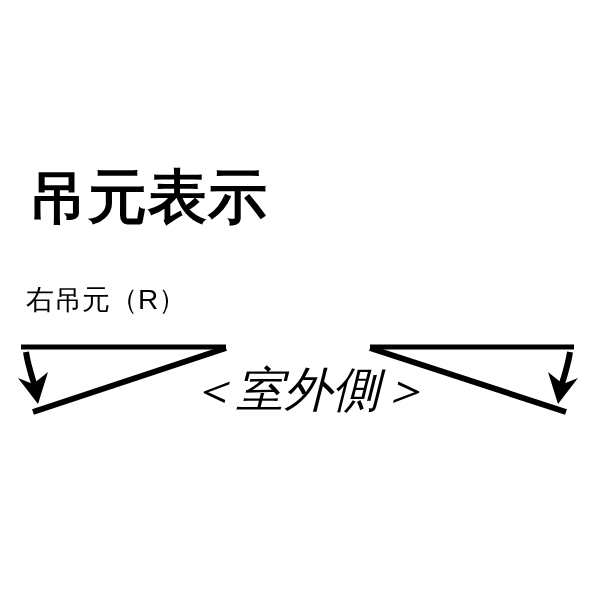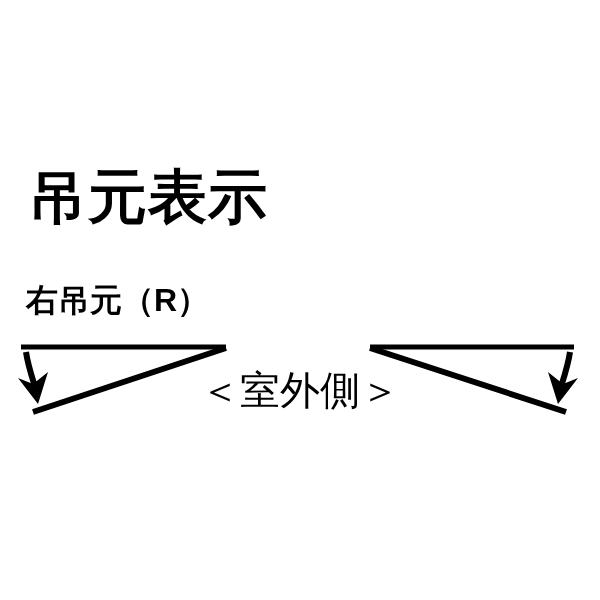--- a/index.html
+++ b/index.html
@@ -30,40 +30,41 @@
     font-weight: bold;
     letter-spacing: 1px;
     color: #000000;
     white-space: nowrap;
   }
 
   
   .hinge-label {
     position: absolute;
     top: 278px;
-    font-size: 32px;
+    font-size: 28px;
     line-height: 44px;
-    font-weight: bold;
+    font-weight: normal;
     color: #000000;
     white-space: nowrap;
   }
   #label-right-hinge { left: 26px; }
   #label-left-hinge  { left: 361px; }
 
   
   #outside-text {
     position: absolute;
     left: 188px;
     top: 368px;
     width: 224px;
     text-align: center;
-    font-size: 40px;
+    font-size: 48px;
     line-height: 44px;
     color: #000000;
     white-space: nowrap;
+    font-style: italic;
   }
 
   
   #diagram-layer {
     position: absolute;
     left: 0;
     top: 0;
     width: 600px;
     height: 600px;
   }

